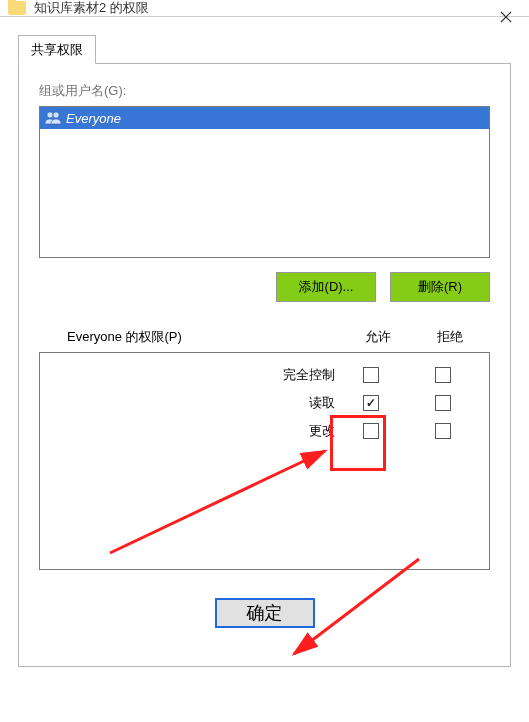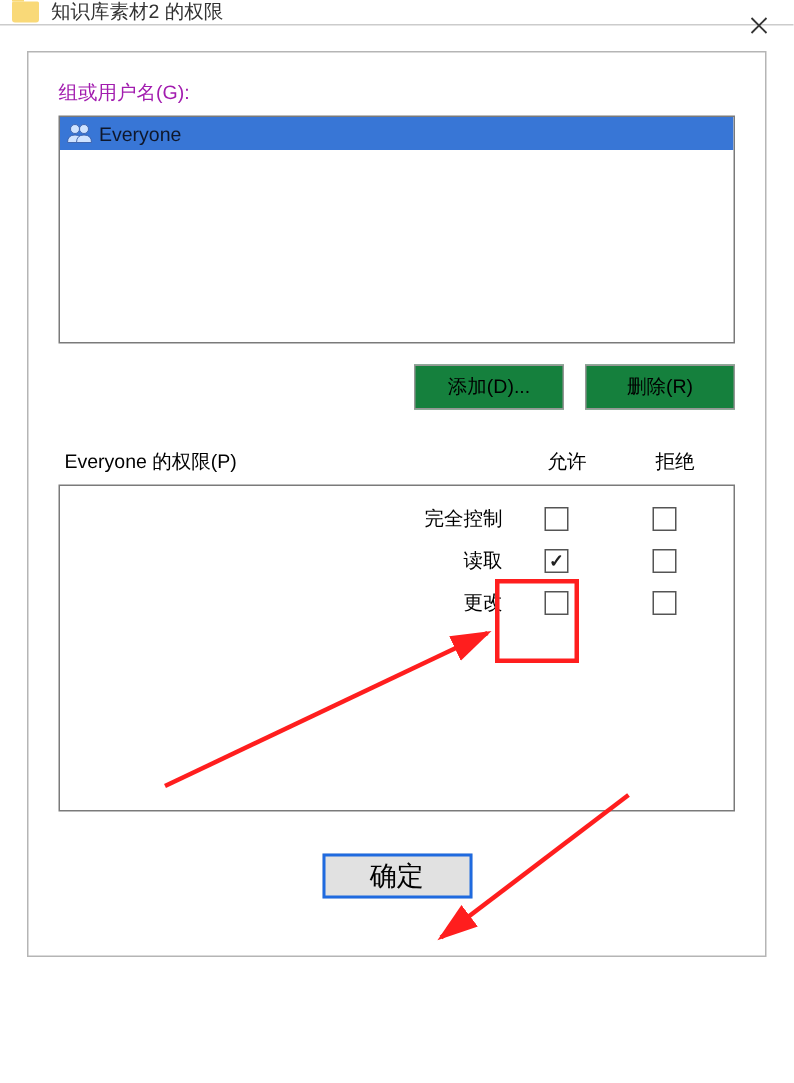--- a/index.html
+++ b/index.html
@@ -62,59 +62,60 @@
     cursor: pointer;
   }
   .tab-body {
     border: 1px solid #b5b5b5;
     margin-top: -1px;
     padding: 18px 20px;
     height: 604px;
     position: relative;
     background: #fff;
   }
-  .label { color: #a21caf; margin-bottom: 6px; }
+  .label { color: #737373; margin-bottom: 6px; }
   .listbox {
     border: 1px solid #7a7a7a;
     height: 152px;
     background: #fff;
     overflow: auto;
   }
   .list-item {
     display: flex;
     align-items: center;
     height: 22px;
     padding: 0 4px;
     gap: 4px;
   }
   .list-item.selected {
     background: #3876d6;
-    color: #0f172a;
+    color: #ffffff;
+    font-style: italic;
   }
   .users-icon {
     width: 18px; height: 14px;
     position: relative;
   }
   .users-icon svg { display:block; }
   .btn-row {
     display: flex;
     justify-content: flex-end;
     gap: 14px;
     margin-top: 14px;
   }
   .btn {
     min-width: 100px;
     height: 30px;
     border: 1px solid #969696;
-    background: #15803d;
+    background: #84cc16;
     font-family: inherit;
     font-size: 13px;
     cursor: pointer;
   }
-  .perm-label { margin-top: 26px; margin-bottom: 6px; }
+  .perm-label { margin-top: 26px; margin-bottom: 6px; margin-left: 24px; }
   .perm-header {
     display: flex;
     padding: 0 4px;
   }
   .perm-header .col-name { flex: 1; }
   .perm-header .col-allow, .perm-header .col-deny {
     width: 72px; text-align: center;
   }
   .perm-box {
     border: 1px solid #7a7a7a;
@@ -180,20 +181,25 @@
   <span class="title-text">知识库素材2 的权限</span>
   <div class="close-btn">
     <svg width="12" height="12" viewBox="0 0 12 12">
       <line x1="1" y1="1" x2="11" y2="11" stroke="#333" stroke-width="1.2"></line>
       <line x1="11" y1="1" x2="1" y2="11" stroke="#333" stroke-width="1.2"></line>
     </svg>
   </div>
 </div>
 
 <div class="content">
+  <div class="tab-strip">
+    <div class="tab">
+      <span>共享权限</span>
+    </div>
+  </div>
 
   <div class="tab-body">
 
     <div class="label">组或用户名(G):</div>
 
     <div class="listbox">
       <div class="list-item selected">
         <span class="users-icon">
           <svg width="18" height="14" viewBox="0 0 18 14">
             <circle cx="6" cy="4" r="3" fill="#cfe3ff" stroke="#3a5fa8" stroke-width="0.6"></circle>

